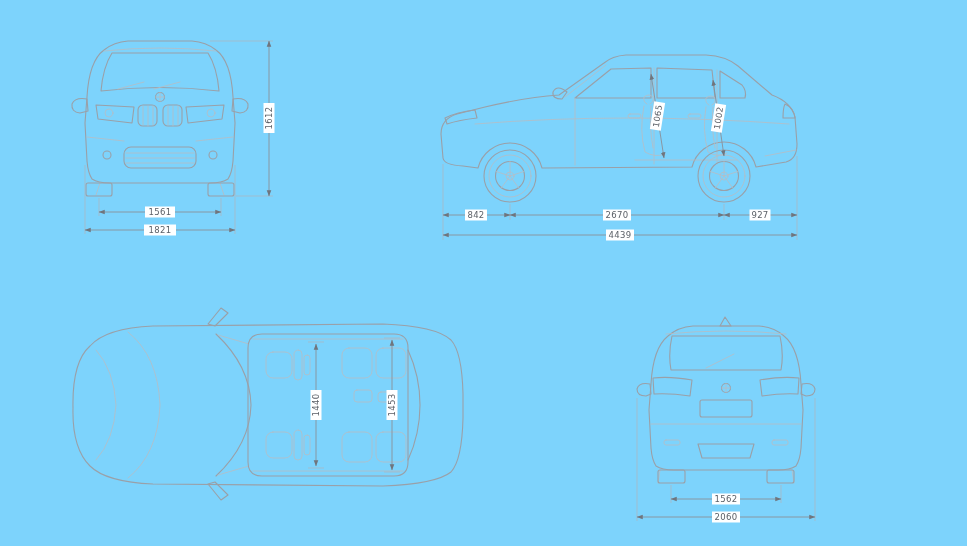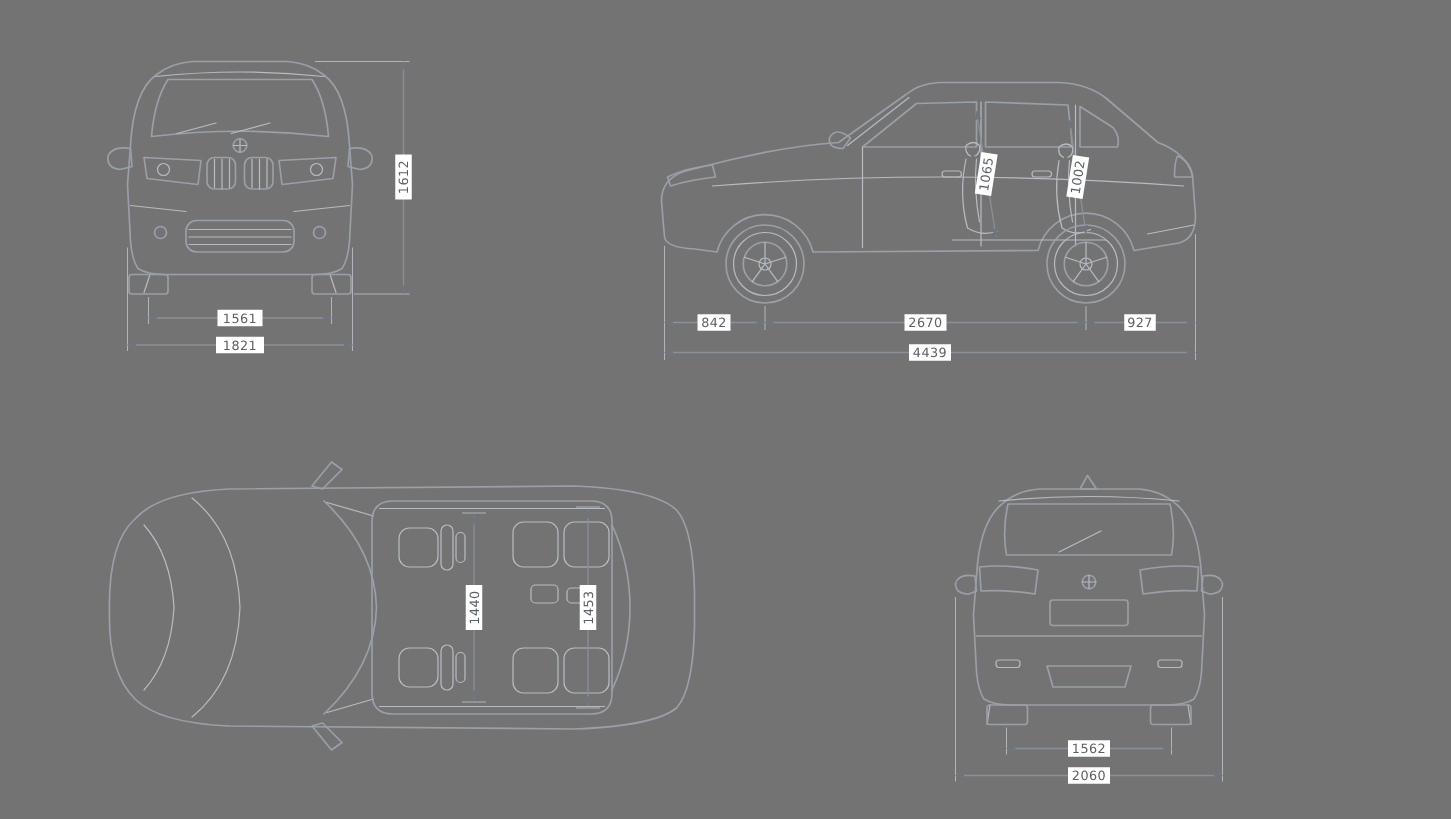--- a/index.html
+++ b/index.html
@@ -1,16 +1,16 @@
 <!DOCTYPE html>
 <html><head>
 <meta charset="utf-8">
 <style>
   html,body{margin:0;padding:0;background:#ffffff;}
-  .stage{position:relative;width:967px;height:546px;background:#737373;overflow:hidden;
+  .stage{position:relative;width:967px;height:546px;background:#7dd3fc;overflow:hidden;
          font-family:"DejaVu Sans",sans-serif;}
   svg{position:absolute;overflow:visible;}
   .car{fill:none;stroke:#9aa0a8;stroke-width:1.1;stroke-linejoin:round;stroke-linecap:round;}
   .thin{fill:none;stroke:#b7bcc3;stroke-width:.8;stroke-linejoin:round;stroke-linecap:round;}
   .dim{fill:none;stroke:#8a9098;stroke-width:.9;}
   .ext{fill:none;stroke:#b0b5bc;stroke-width:.7;}
   .lbl-bg{fill:#ffffff;}
   .dimtxt{font:8.5px "DejaVu Sans",sans-serif;fill:#5b6067;letter-spacing:.3px;}
 </style>
 </head>

